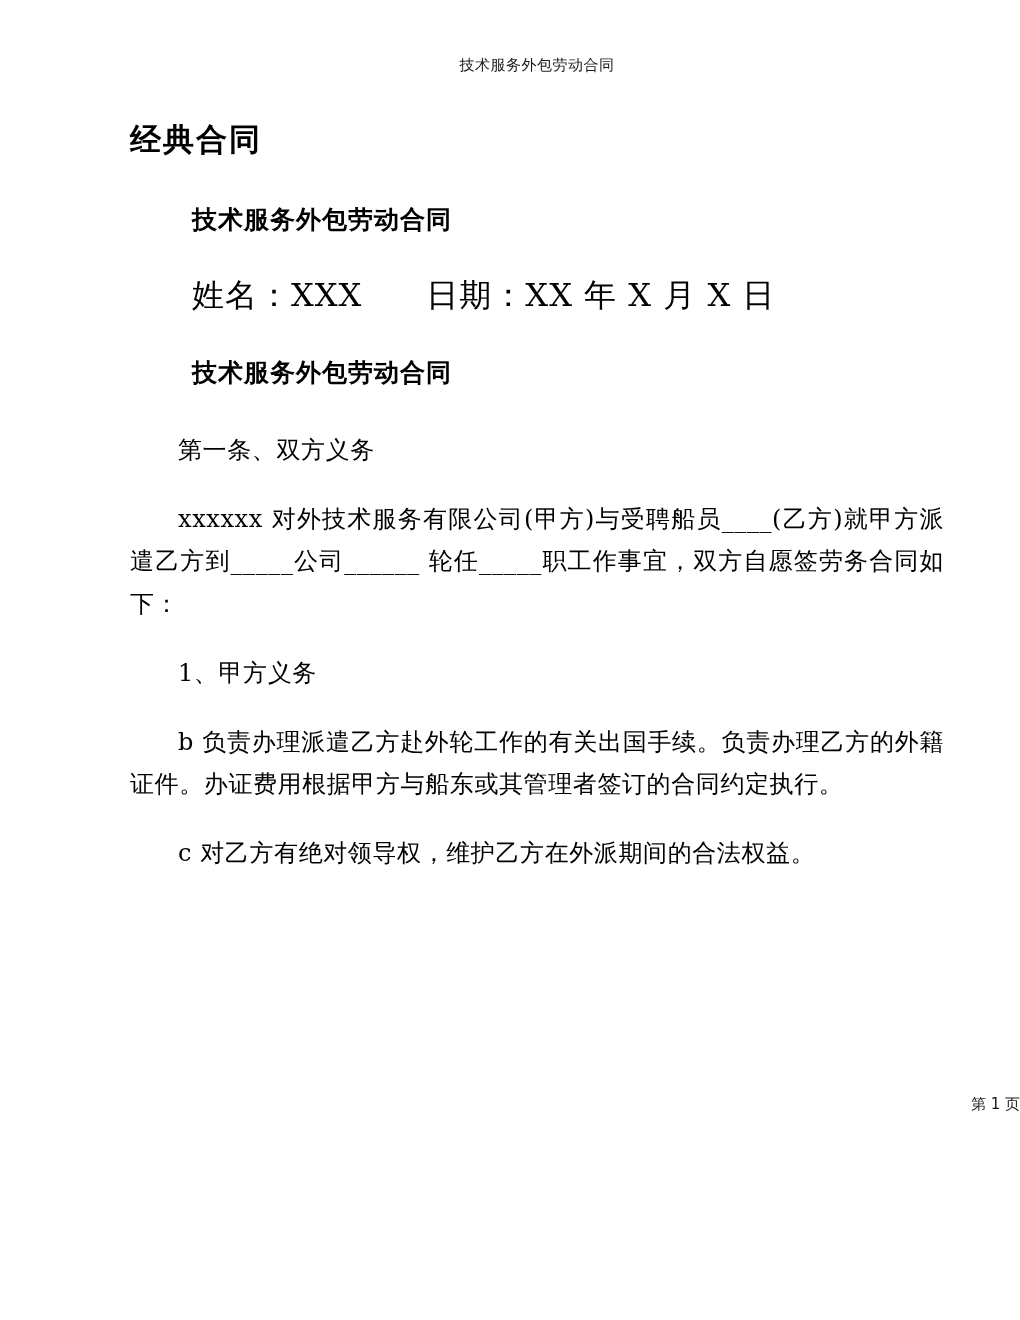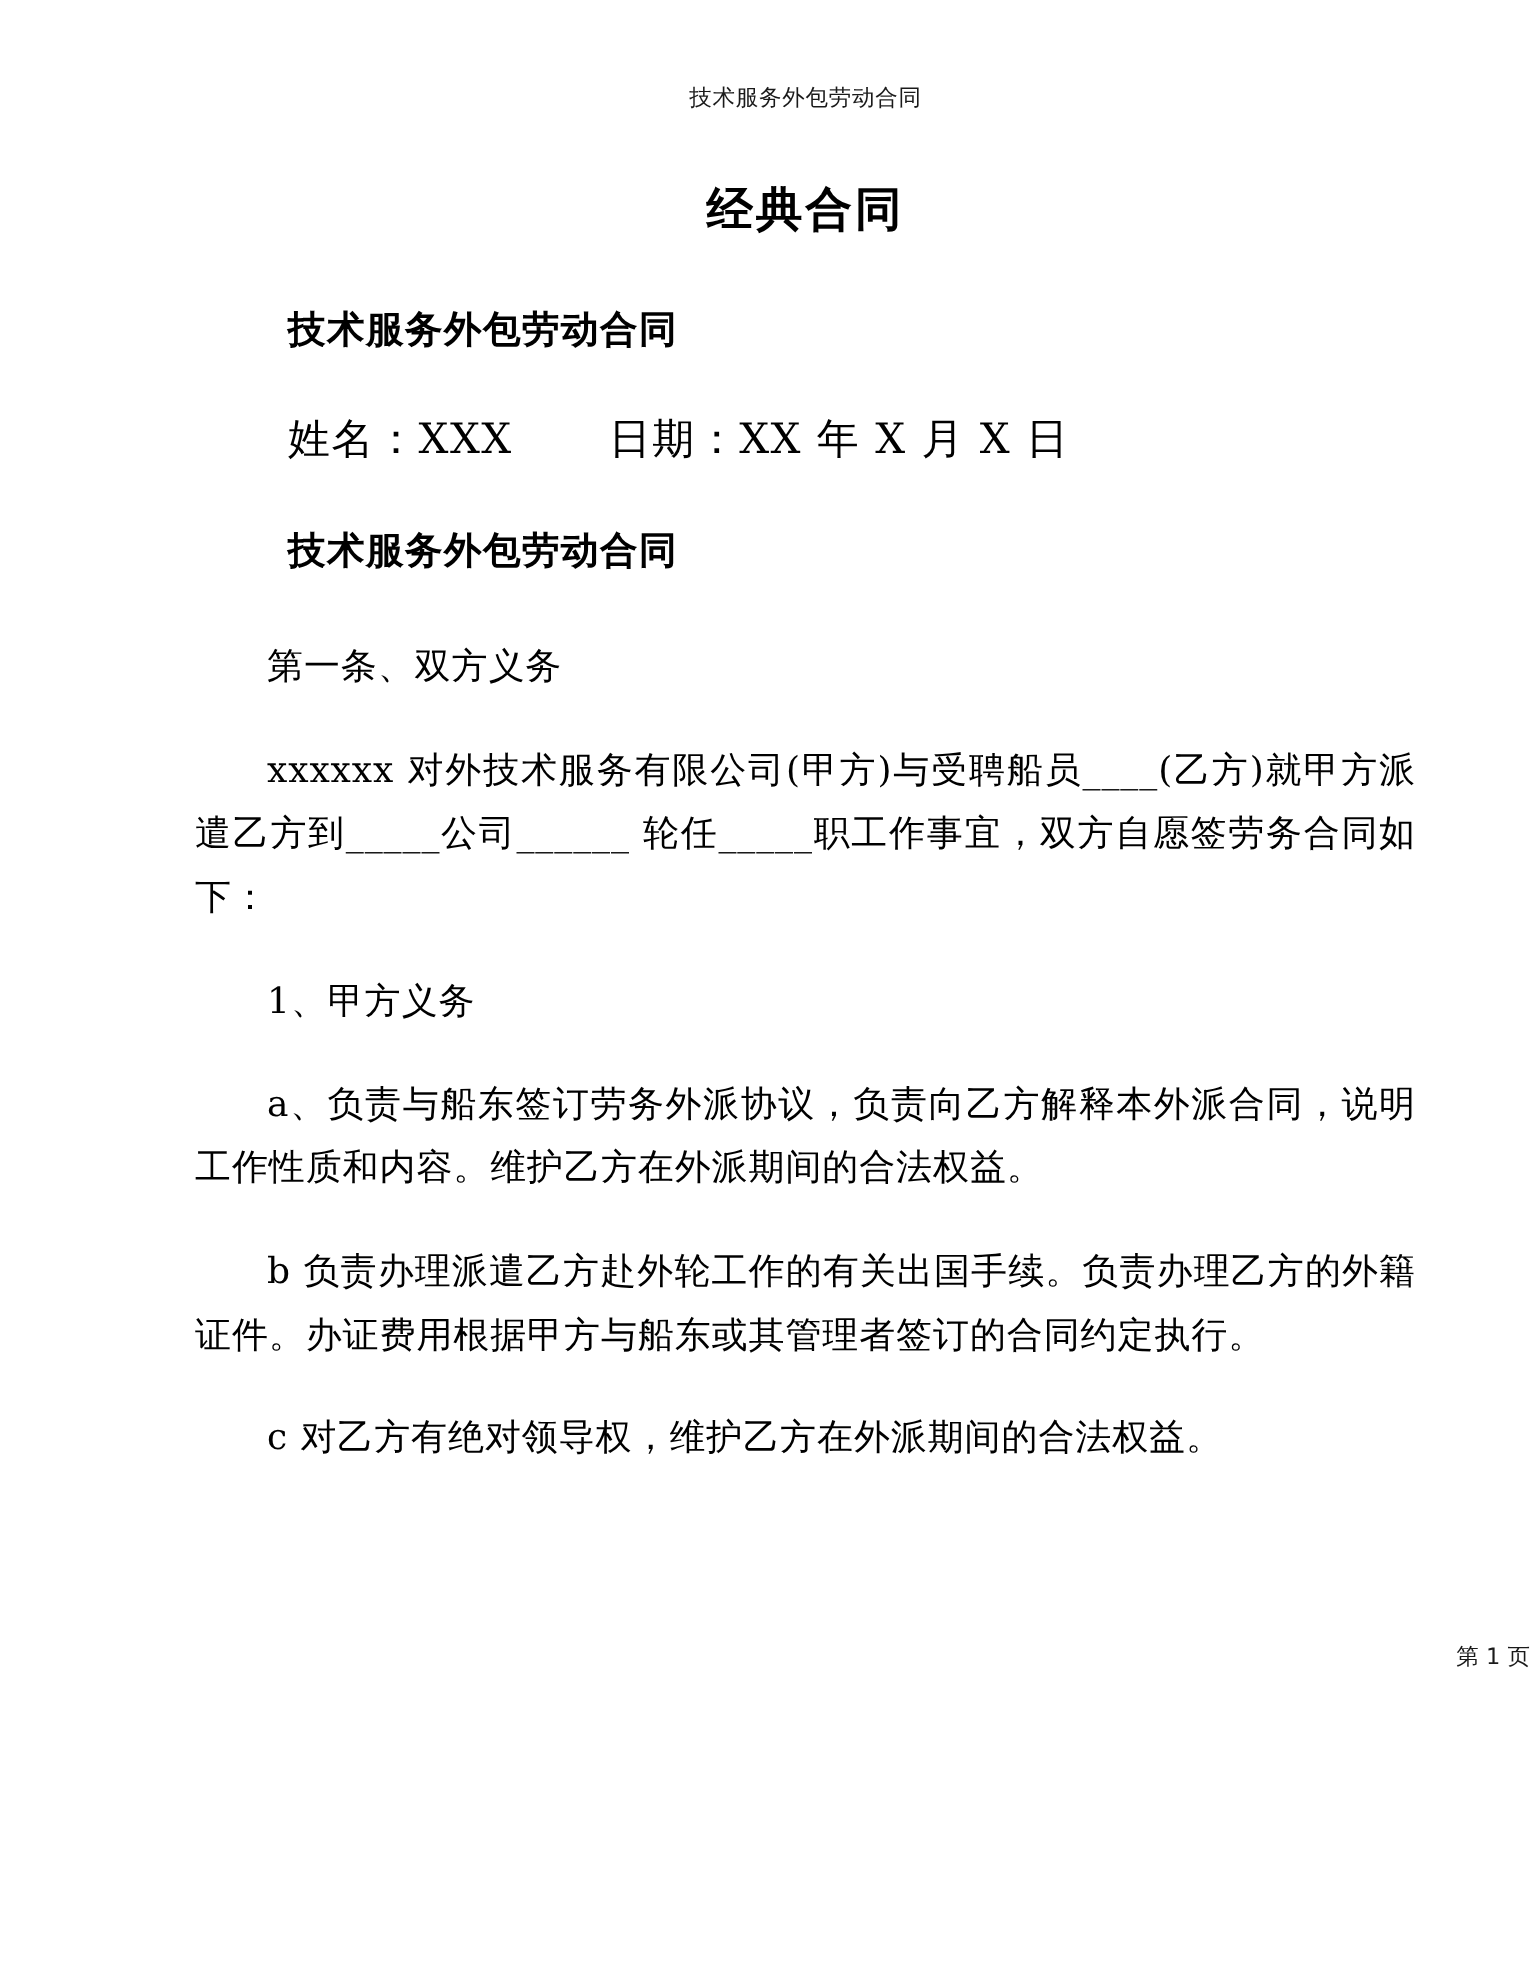--- a/index.html
+++ b/index.html
@@ -24,37 +24,36 @@
   }
   .header {
     text-align: center;
     font-family: "DejaVu Sans", "Liberation Sans", sans-serif;
     font-size: 15px;
     color: #1a1a1a;
     letter-spacing: 0.5px;
     margin-bottom: 44px;
   }
   .doc-title {
-    text-align: center;
     font-size: 31px;
     font-weight: bold;
     letter-spacing: 2px;
     margin: 0 0 42px 0;
     font-family: "DejaVu Serif", "Liberation Serif", serif;
   }
   .sub-title {
     font-size: 25px;
     font-weight: bold;
     font-family: "DejaVu Sans", "Liberation Sans", sans-serif;
     margin: 0 0 38px 0;
     padding-left: 62px;
     letter-spacing: 1px;
   }
   .meta-line {
-    font-size: 28px;
+    font-size: 32px;
     margin: 0 0 38px 0;
     padding-left: 62px;
     letter-spacing: 1px;
     font-family: "DejaVu Serif", "Liberation Serif", serif;
   }
   .meta-line .gap {
     display: inline-block;
     width: 64px;
   }
   .section-title {
@@ -98,19 +97,18 @@
 
   <div class="meta-line">
     <span>姓名：XXX</span><span class="gap"></span><span>日期：XX 年 X 月 X 日</span>
   </div>
 
   <h3 class="section-title">技术服务外包劳动合同</h3>
 
   <p class="body-text">第一条、双方义务</p>
   <p class="body-text">xxxxxx 对外技术服务有限公司(甲方)与受聘船员____(乙方)就甲方派遣乙方到_____公司______ 轮任_____职工作事宜，双方自愿签劳务合同如下：</p>
   <p class="body-text">1、甲方义务</p>
-  <p class="body-text">a、负责与船东签订劳务外派协议，负责向乙方解释本外派合同，说明工作性质和内容。维护乙方在外派期间的合法权益。</p>
   <p class="body-text">b 负责办理派遣乙方赴外轮工作的有关出国手续。负责办理乙方的外籍证件。办证费用根据甲方与船东或其管理者签订的合同约定执行。</p>
   <p class="body-text">c 对乙方有绝对领导权，维护乙方在外派期间的合法权益。</p>
 
   <div class="footer">第 1 页</div>
 
 </div>
 
 </body></html>

